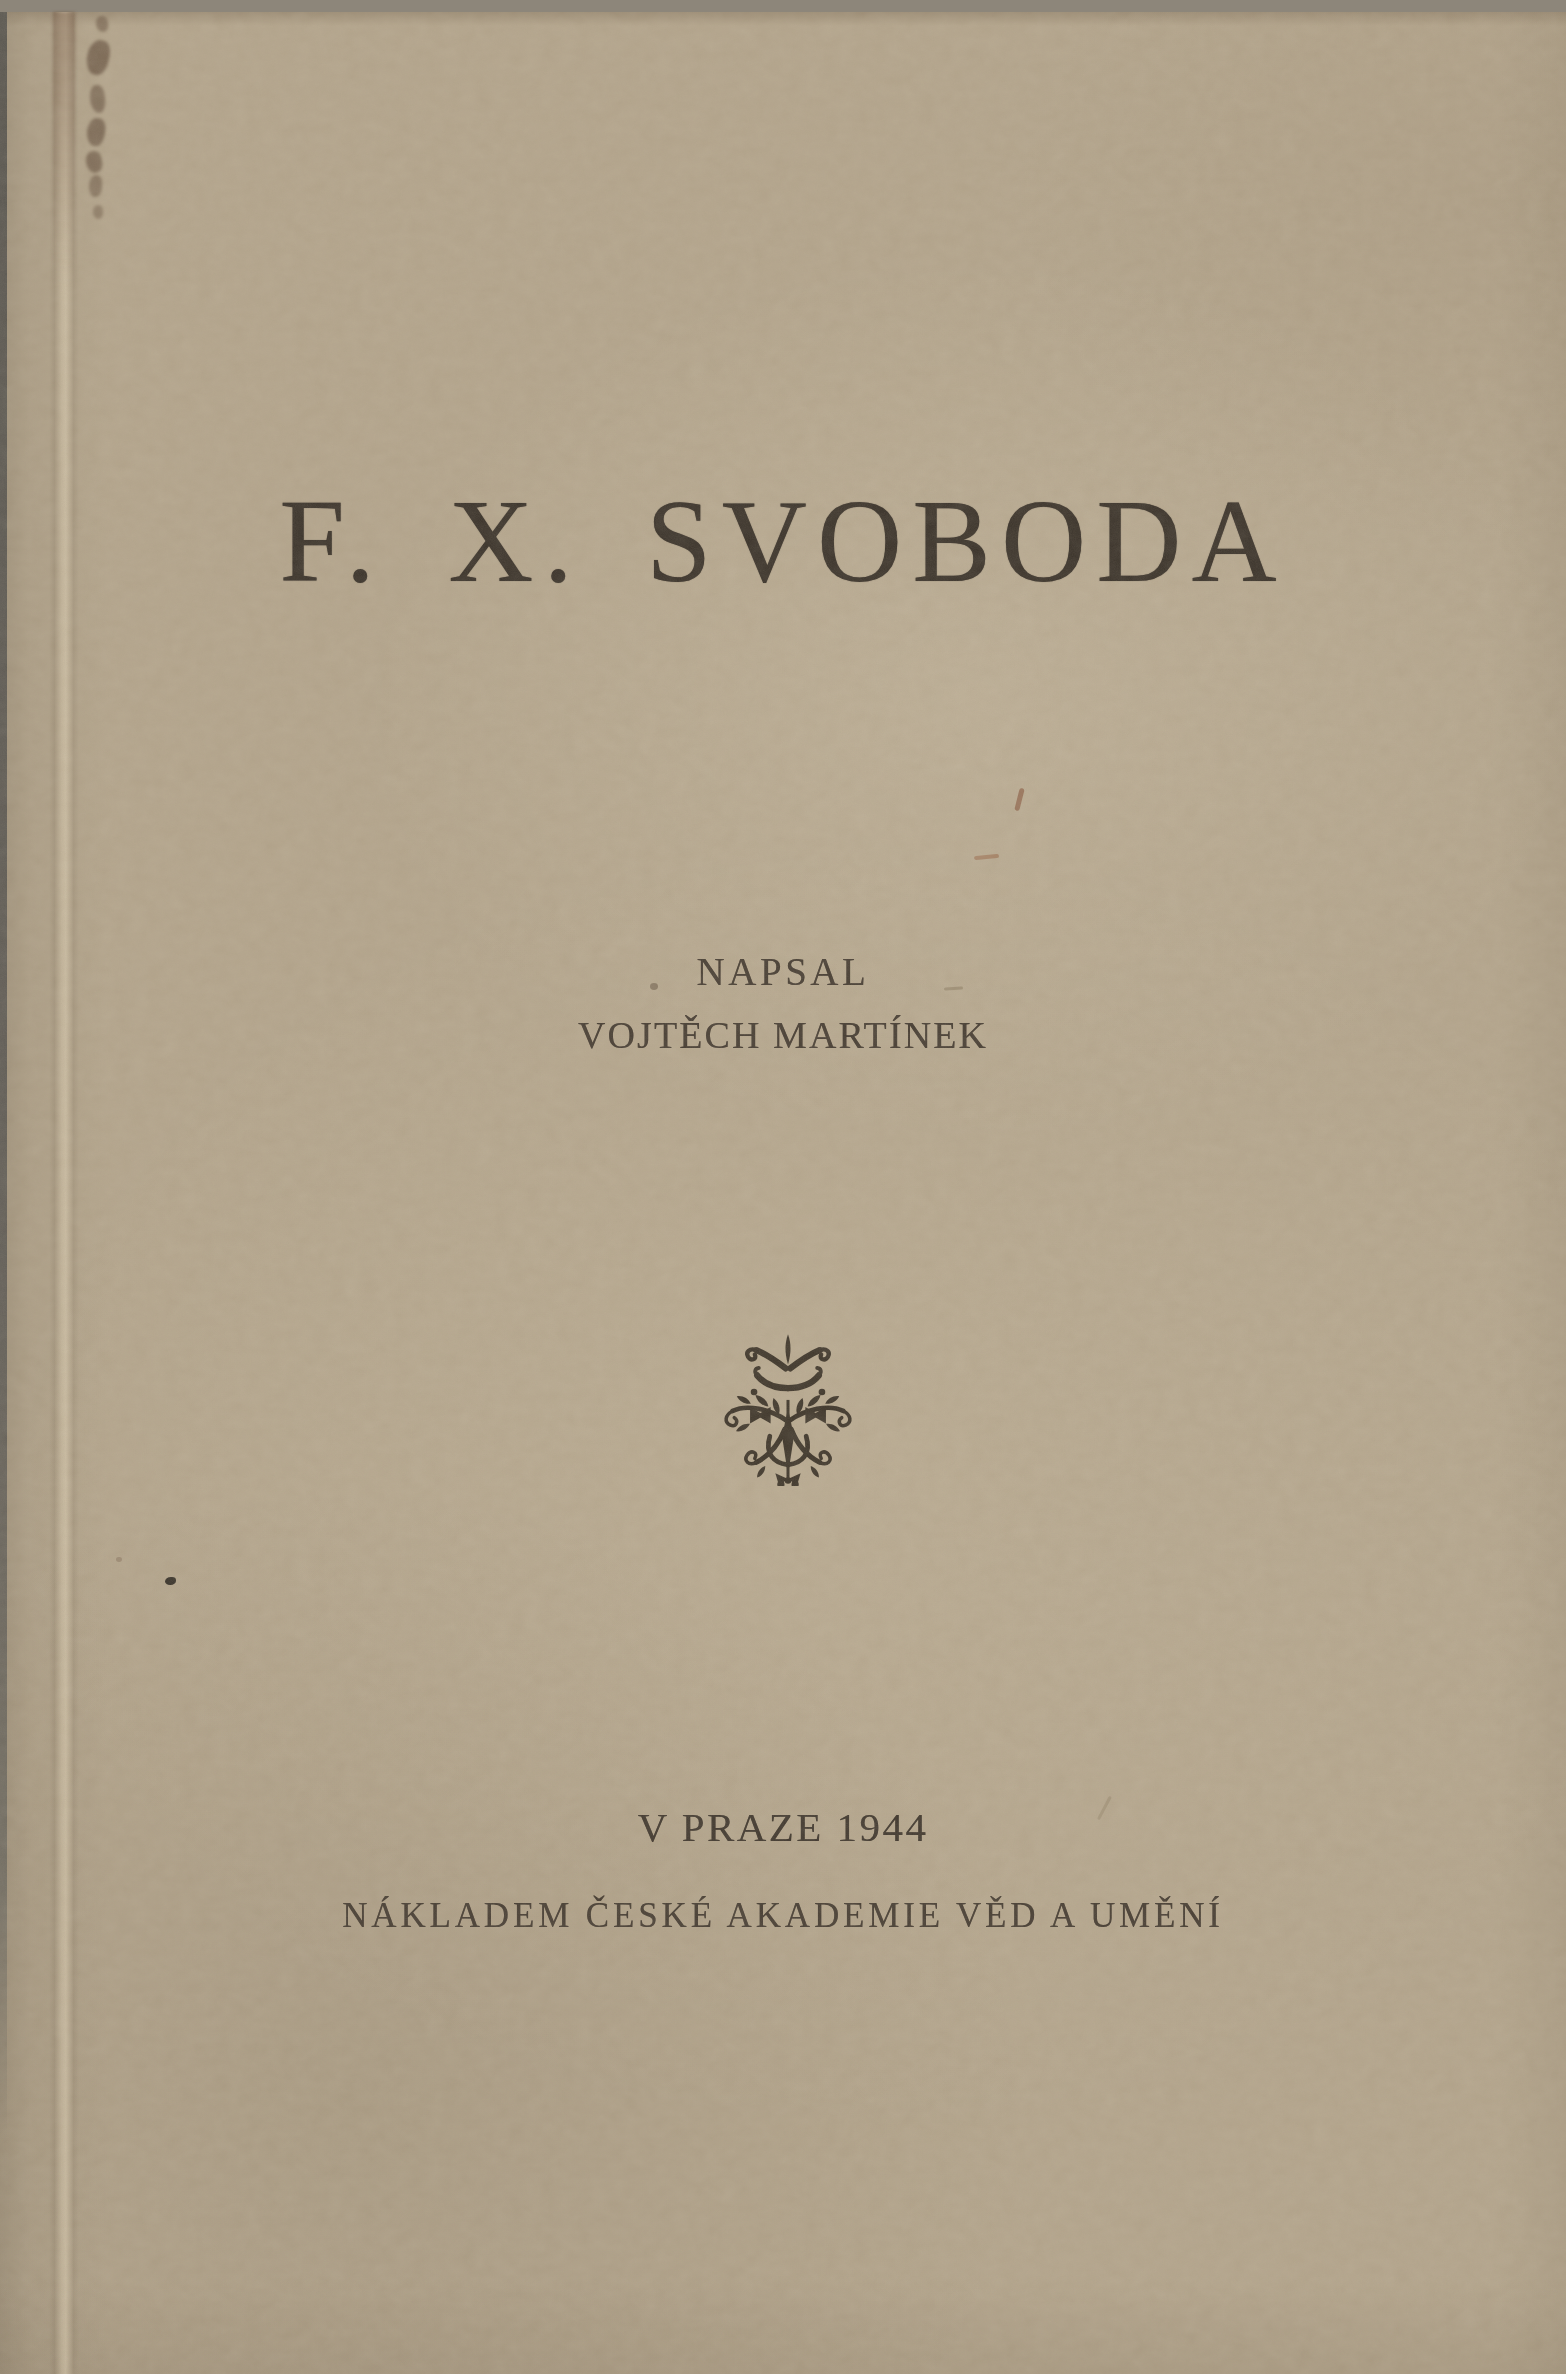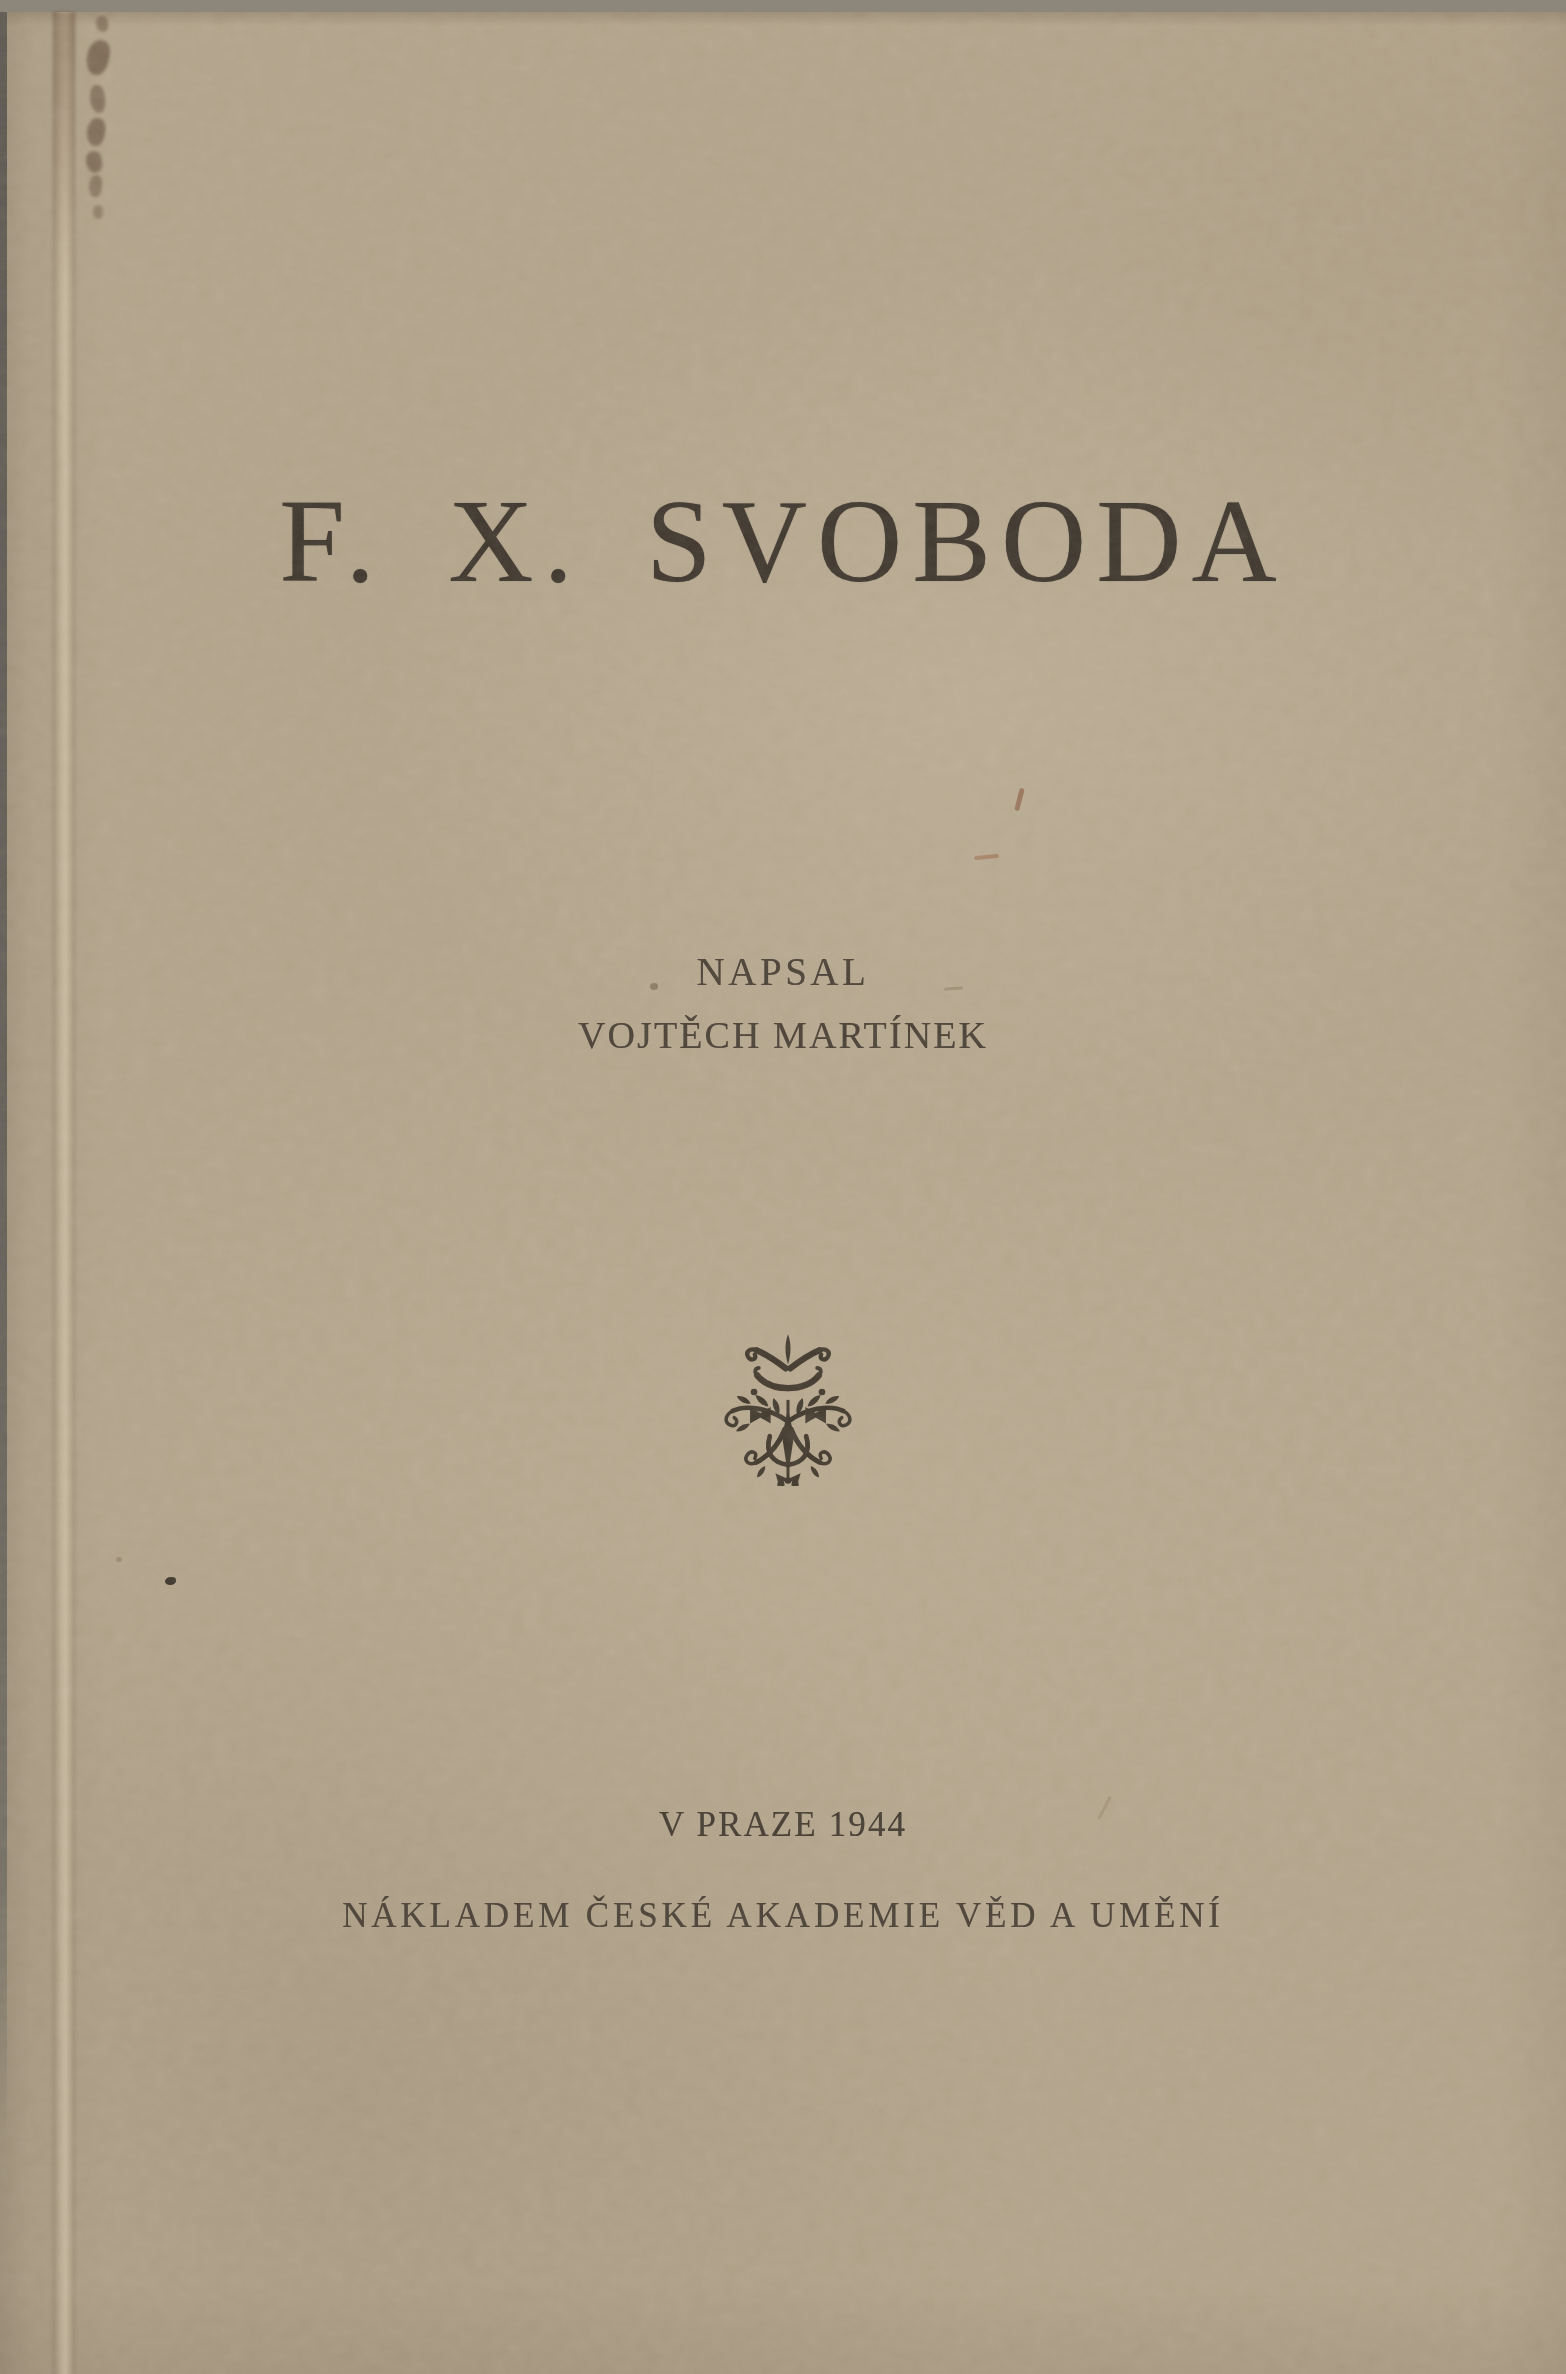--- a/index.html
+++ b/index.html
@@ -57,21 +57,21 @@
   }
   .byline {
     top: 940px; font-size: 39px; letter-spacing: 0.09em;
     color: #3a3128; text-shadow: 0 0 0.5px rgba(58,49,40,0.6);
   }
   .author {
     top: 1004px; font-size: 38px; letter-spacing: 0.055em;
     color: #3a3128; text-shadow: 0 0 0.5px rgba(58,49,40,0.6);
   }
   .place {
-    top: 1795px; font-size: 35px; letter-spacing: 0.06em;
+    top: 1795px; font-size: 41px; letter-spacing: 0.06em;
     color: #332b23; text-shadow: 0 0 0.5px rgba(51,43,35,0.6);
   }
   .publisher {
     top: 1886px; font-size: 35px; letter-spacing: 0.11em;
     color: #3a3128; text-shadow: 0 0 0.5px rgba(58,49,40,0.6);
   }
   .fleuron {
     position: absolute; left: 708px; top: 1320px;
     width: 160px; height: 154px;
   }

